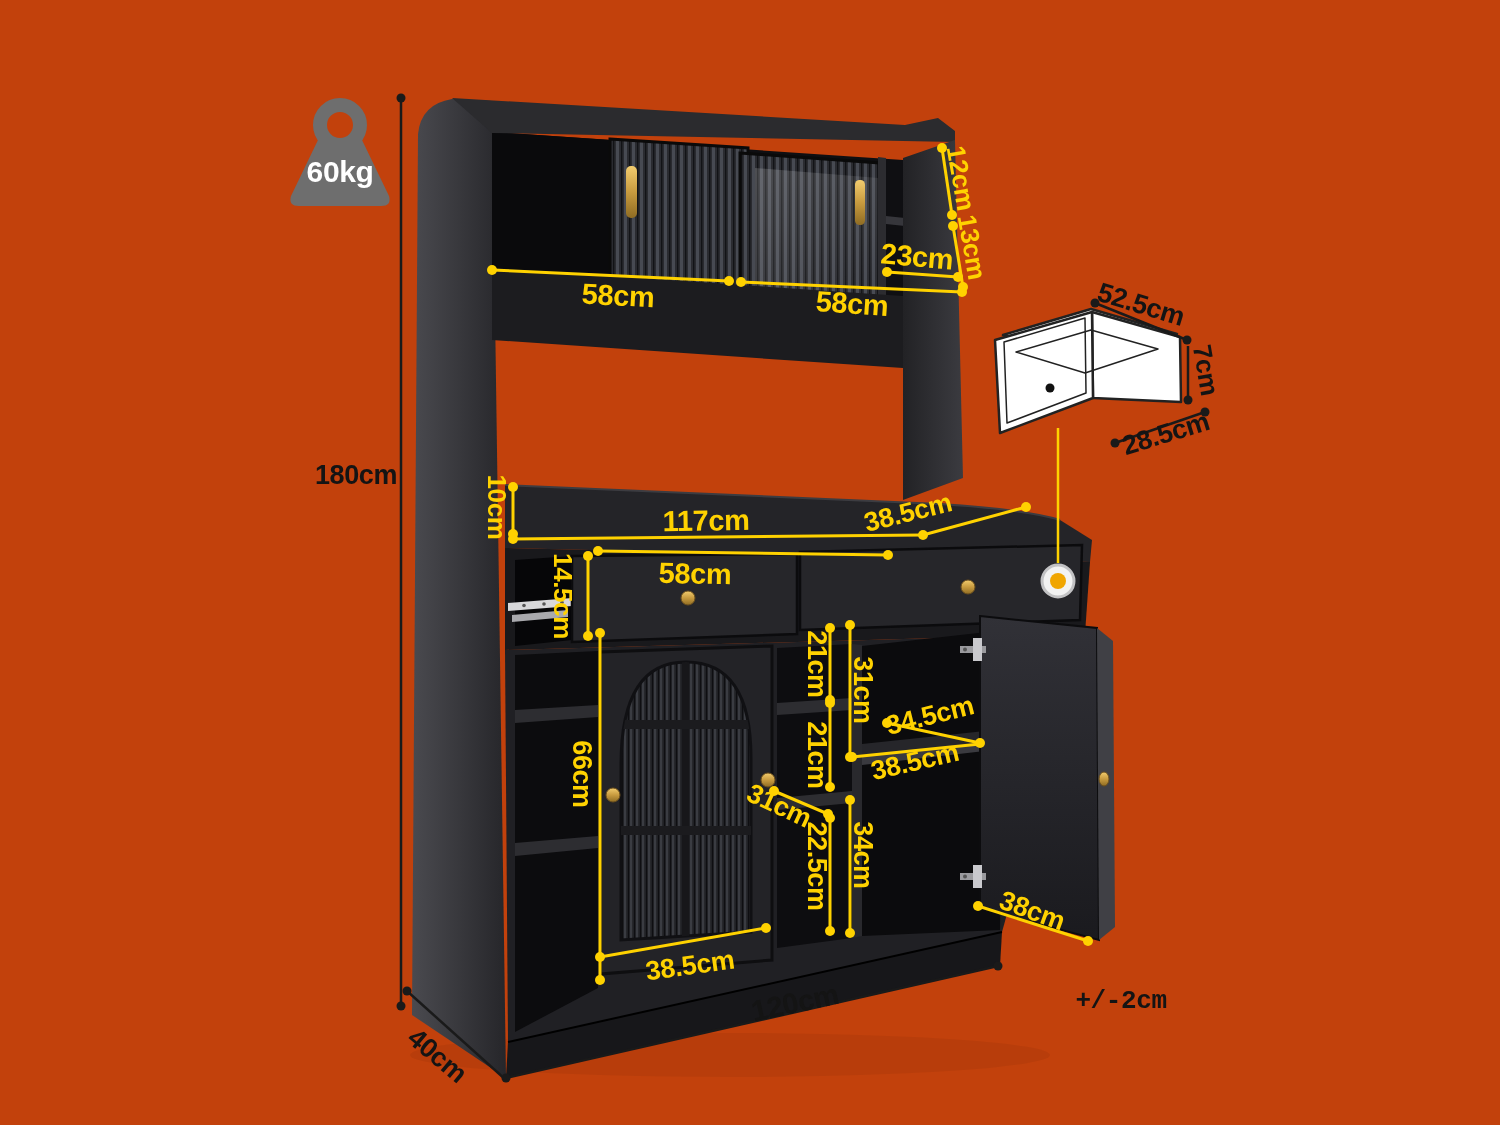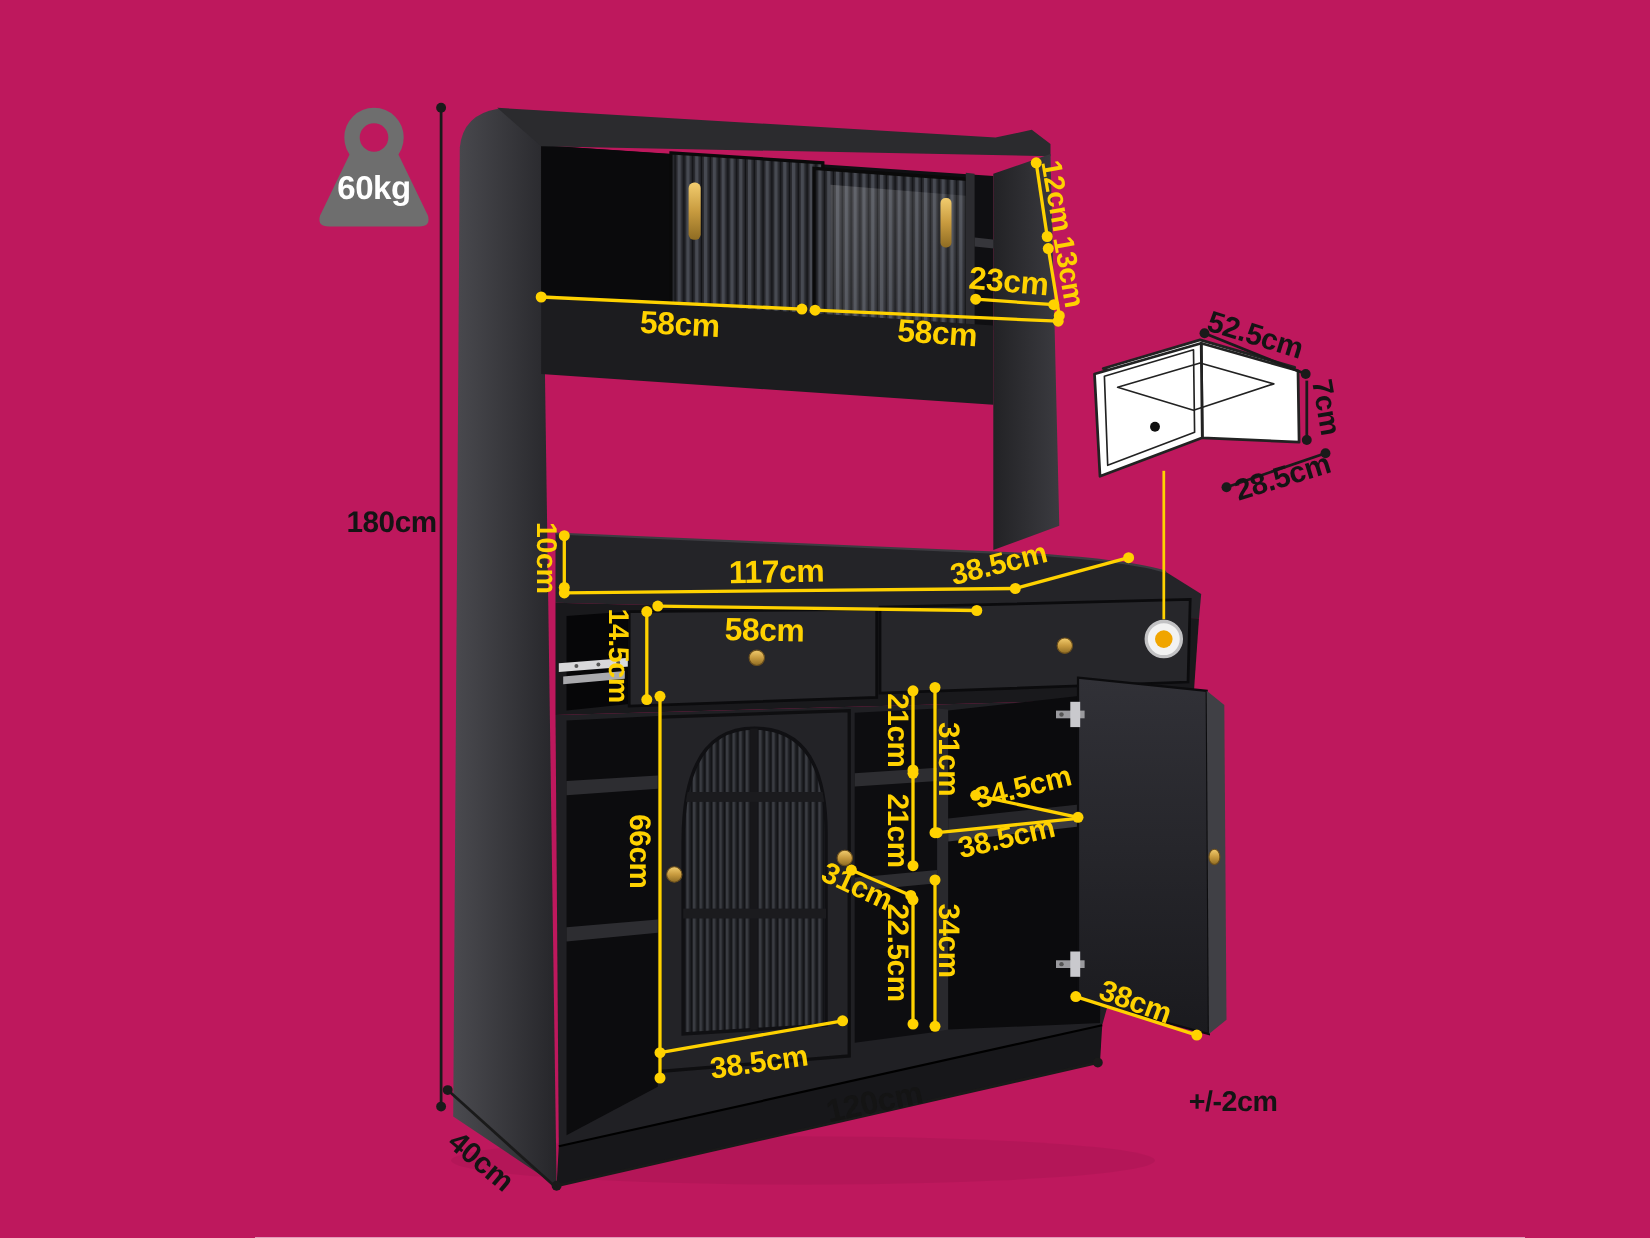--- a/index.html
+++ b/index.html
@@ -1,17 +1,17 @@
 <!DOCTYPE html>
 <html><head>
 <meta charset="utf-8">
 <style>
   html,body{margin:0;padding:0;background:#ffffff;}
   .stage{
-    position:relative;width:1500px;height:1125px;background:#be185d;
+    position:relative;width:1500px;height:1125px;background:#c2410c;
     overflow:hidden;font-family:"Liberation Sans",sans-serif;
   }
   .stage svg{position:absolute;left:0;top:0;}
   .dim{
     position:absolute;font-family:"Liberation Sans",sans-serif;font-weight:800;
     white-space:nowrap;font-size:27px;letter-spacing:-0.4px;
     transform:translate(-50%,-50%) rotate(var(--r,0deg));
     transform-origin:center center;line-height:1;
   }
   .y{color:#FFD200;}
@@ -296,15 +296,15 @@
 <div class="dim y" style="left:862px;top:690px;--r:90deg;">31cm</div>
 <div class="dim y" style="left:930px;top:716px;--r:-14deg;">34.5cm</div>
 <div class="dim y" style="left:915px;top:762px;--r:-13deg;">38.5cm</div>
 <div class="dim y" style="left:779px;top:806px;--r:25deg;">31cm</div>
 <div class="dim y" style="left:862px;top:855px;--r:90deg;">34cm</div>
 <div class="dim y" style="left:1032px;top:911px;--r:20deg;">38cm</div>
 <div class="dim y" style="left:690px;top:966px;--r:-8deg;">38.5cm</div>
 
 <div class="dim k" style="left:437px;top:1056px;--r:40deg;">40cm</div>
 <div class="dim k s29" style="left:795px;top:1003px;--r:-12deg;">120cm</div>
-<div class="dim k s26" style="left:1121px;top:1001px;">+/-2cm</div>
+<div class="dim k s26" style="left:1121px;top:1001px;font-family:Liberation Mono, monospace;">+/-2cm</div>
 
 </div>
 
 </body></html>

